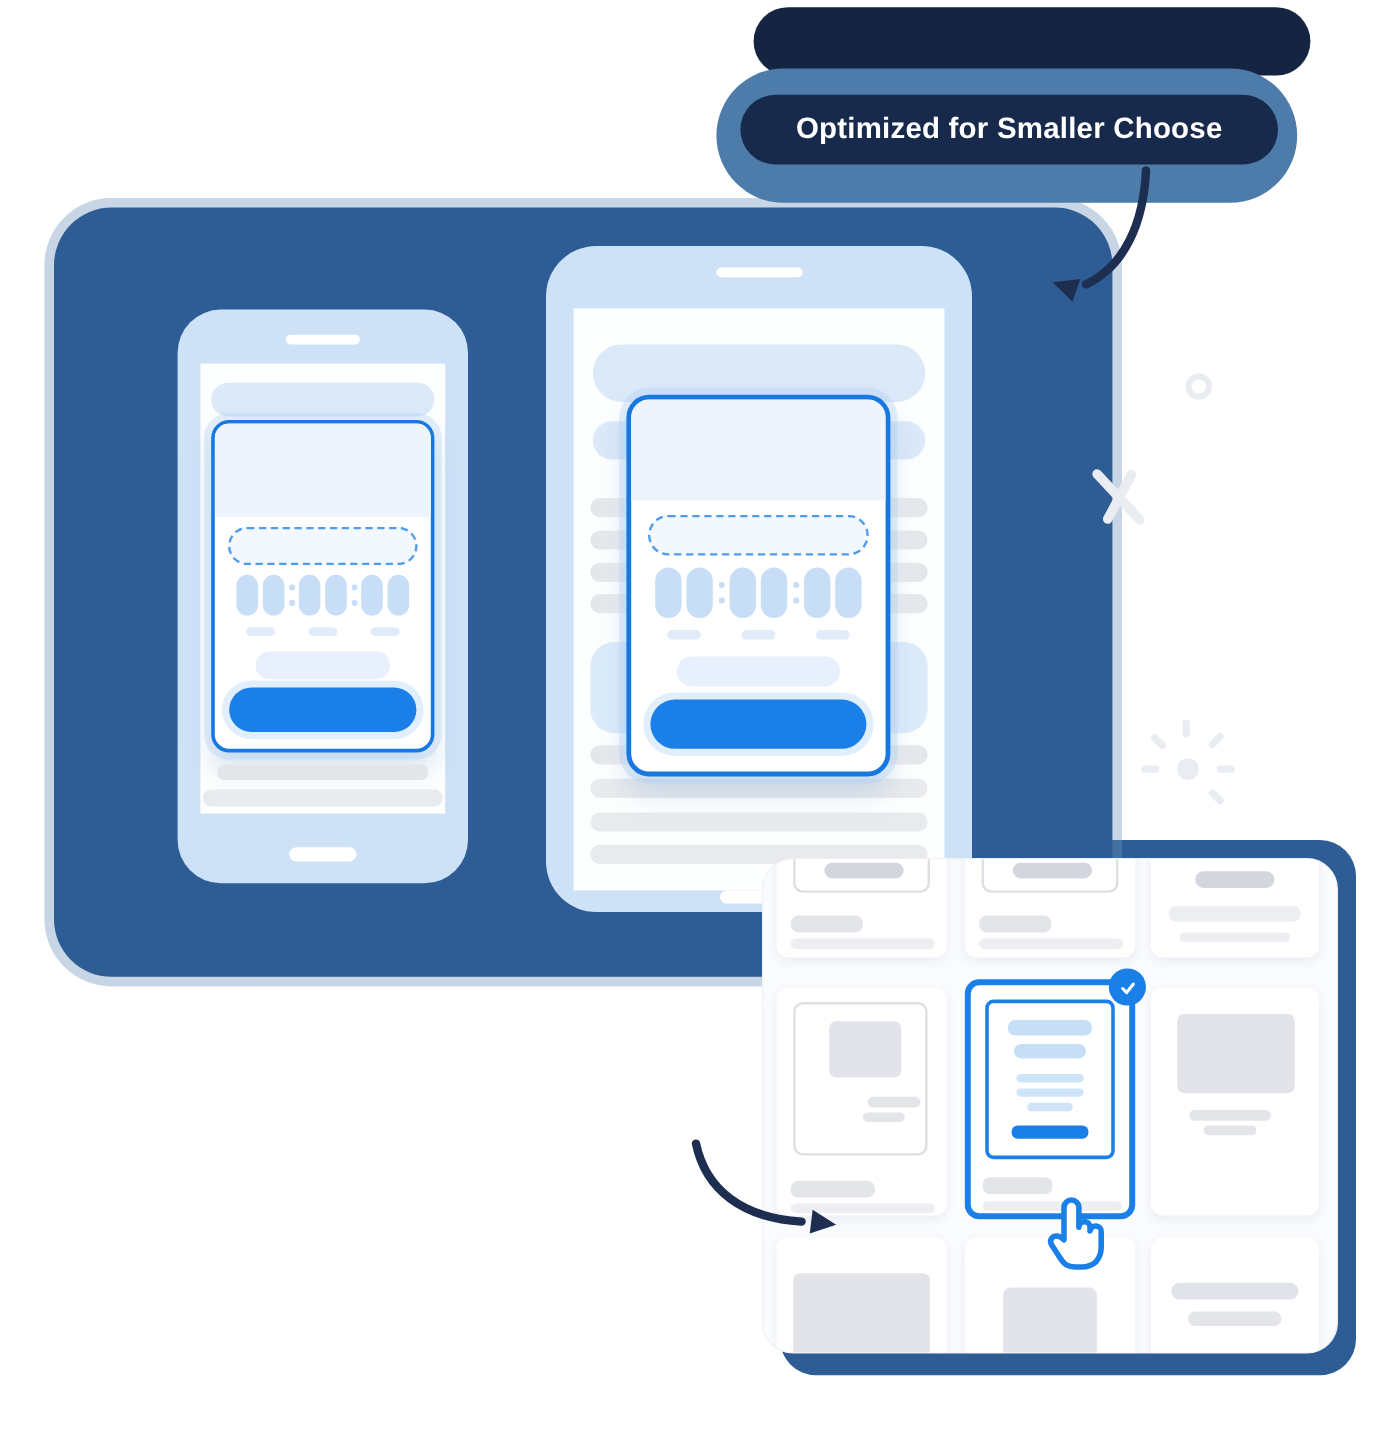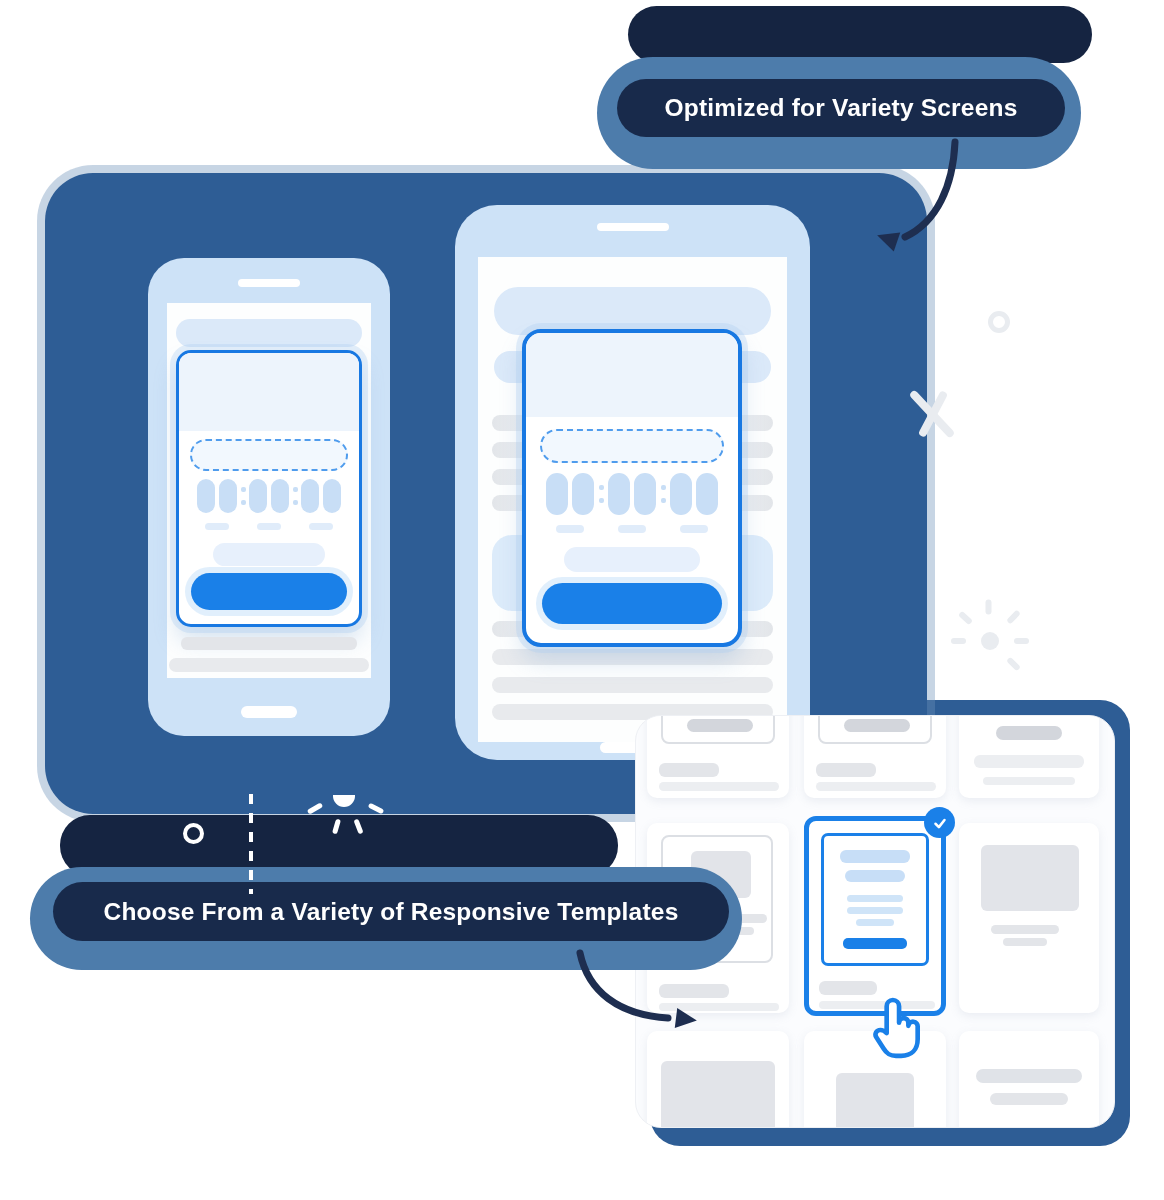--- a/index.html
+++ b/index.html
@@ -268,44 +268,29 @@
   </div>
 
   <svg class="hand" style="left:866px; top:994px;" width="62" height="74" viewBox="0 0 60 70">
     <path d="M20 34 V11 a6 6 0 0 1 12 0 v16 a4.5 4.5 0 0 1 9 0 v3 a4.5 4.5 0 0 1 9 1 v12 c0 10 -6 16 -16 16 h-5 c-6 0 -9 -2 -12 -7 l-7 -11 c-2 -3 0 -7 4 -7 2 0 4 1 6 3 z" fill="#ffffff" stroke="#1a80e8" stroke-width="4.5" stroke-linejoin="round" stroke-linecap="round"></path>
   </svg>
 
   <div class="abs banner" style="left:590px; top:0; width:512px; height:180px;">
     <div class="shadow-bar" style="left:38px; top:6px; width:464px; height:57px;"></div>
     <div class="glow" style="left:7px; top:57px; width:484px; height:112px;"></div>
     <div class="label-pill" style="left:27px; top:79px; width:448px; height:58px;">
-      <span>Optimized for Variety Screens</span>
+      <span>Optimized for Smaller Choose</span>
     </div>
   </div>
 
   <svg class="arrow" style="left:855px; top:128px;" width="130" height="135" viewBox="0 0 130 135">
     <path d="M100 14 C98 58 82 94 50 109" fill="none" stroke="#1e2e50" stroke-width="7" stroke-linecap="round"></path>
     <path d="M0,-10 L21,0 L0,10 Z" fill="#1e2e50" transform="translate(42,114) rotate(199)"></path>
   </svg>
 
-  <div class="abs banner" style="left:30px; top:790px; width:720px; height:210px;">
-    <div class="shadow-bar" style="left:30px; top:25px; width:558px; height:61px;"></div>
-    <div class="glow" style="left:0; top:77px; width:712px; height:103px; border-radius:52px;"></div>
-    <div class="label-pill" style="left:23px; top:92px; width:676px; height:59px;">
-      <span>Choose From a Variety of Responsive Templates</span>
-    </div>
-
-    <div class="abs dashed-v" style="left:219px; top:4px; width:4px; height:100px;"></div>
-    <div class="abs white-ring" style="left:153px; top:33px; width:21px; height:21px;"></div>
-    <div class="abs" style="left:303px; top:5px; width:22px; height:12px; background:#fff; border-radius:0 0 12px 12px;"></div>
-    <div class="ray" style="left:277px; top:16px; width:16px; height:5px; transform:rotate(-30deg);"></div>
-    <div class="ray" style="left:299px; top:34px; width:15px; height:5px; transform:rotate(-74deg);"></div>
-    <div class="ray" style="left:321px; top:34px; width:15px; height:5px; transform:rotate(69deg);"></div>
-    <div class="ray" style="left:338px; top:16px; width:16px; height:5px; transform:rotate(27deg);"></div>
-  </div>
 
   <svg class="arrow" style="left:560px; top:945px;" width="150" height="95" viewBox="0 0 150 95">
     <path d="M20 8 C28 46 58 70 108 73" fill="none" stroke="#1e2e50" stroke-width="7" stroke-linecap="round"></path>
     <path d="M0,-10 L21,0 L0,10 Z" fill="#1e2e50" transform="translate(116,73) rotate(7)"></path>
   </svg>
 
   <div class="abs faint faint-ring" style="left:988px; top:311px; width:22px; height:22px;"></div>
   <div class="abs faint" style="left:900px; top:384px; width:64px; height:60px;">
     <div class="faint-bar" style="left:2px; top:26px; width:60px; height:8px; transform:rotate(47deg);"></div>
     <div class="faint-bar" style="left:8px; top:26px; width:50px; height:8px; transform:rotate(-62deg);"></div>

